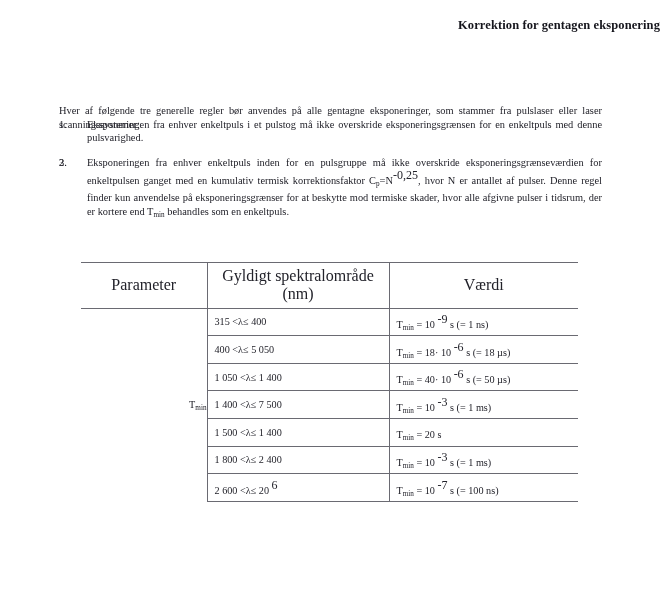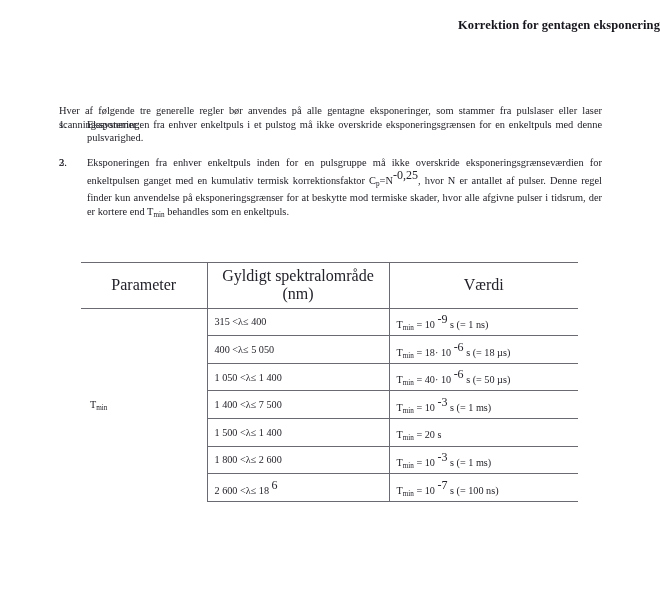--- a/index.html
+++ b/index.html
@@ -113,21 +113,21 @@
   table.t th {
     text-align: center;
     font-size: 16px;
     padding: 4px 0 4.5px 0;
   }
   table.t td.spec, table.t td.val {
     padding-left: 7px;
     text-align: left;
   }
   table.t td.param {
-    text-align: left;
+    text-align: right;
     padding-left: 9px;
     border-top: none;
     border-bottom: none;
   }
   table.t tr.first-body td { border-top: 1.1px solid #585860; }
   table.t tr:last-child td { border-bottom: 1.1px solid #6a6a72; }
   .lam { font-style: normal; }
 </style>
 </head>
 <body>
@@ -214,30 +214,30 @@
           <td class="spec vr">
             <span>1 500 &lt;</span><span class="lam">λ</span><span>≤ 1 400</span>
           </td>
           <td class="val vr">
             <span>T</span><sub>min</sub><span> = 20 s</span><sup></sup><span></span>
           </td>
         </tr>
 
         <tr>
           <td class="spec vr">
-            <span>1 800 &lt;</span><span class="lam">λ</span><span>≤ 2 600</span>
+            <span>1 800 &lt;</span><span class="lam">λ</span><span>≤ 2 400</span>
           </td>
           <td class="val vr">
             <span>T</span><sub>min</sub><span> = 10 </span><sup>-3</sup><span> s (= 1 ms)</span>
           </td>
         </tr>
 
         <tr>
           <td class="spec vr">
-            <span>2 600 &lt;</span><span class="lam">λ</span><span>≤ 18 </span><sup>6</sup>
+            <span>2 600 &lt;</span><span class="lam">λ</span><span>≤ 20 </span><sup>6</sup>
           </td>
           <td class="val vr">
             <span>T</span><sub>min</sub><span> = 10 </span><sup>-7</sup><span> s (= 100 ns)</span>
           </td>
         </tr>
 
       </tbody>
     </table>
   </div>
 

